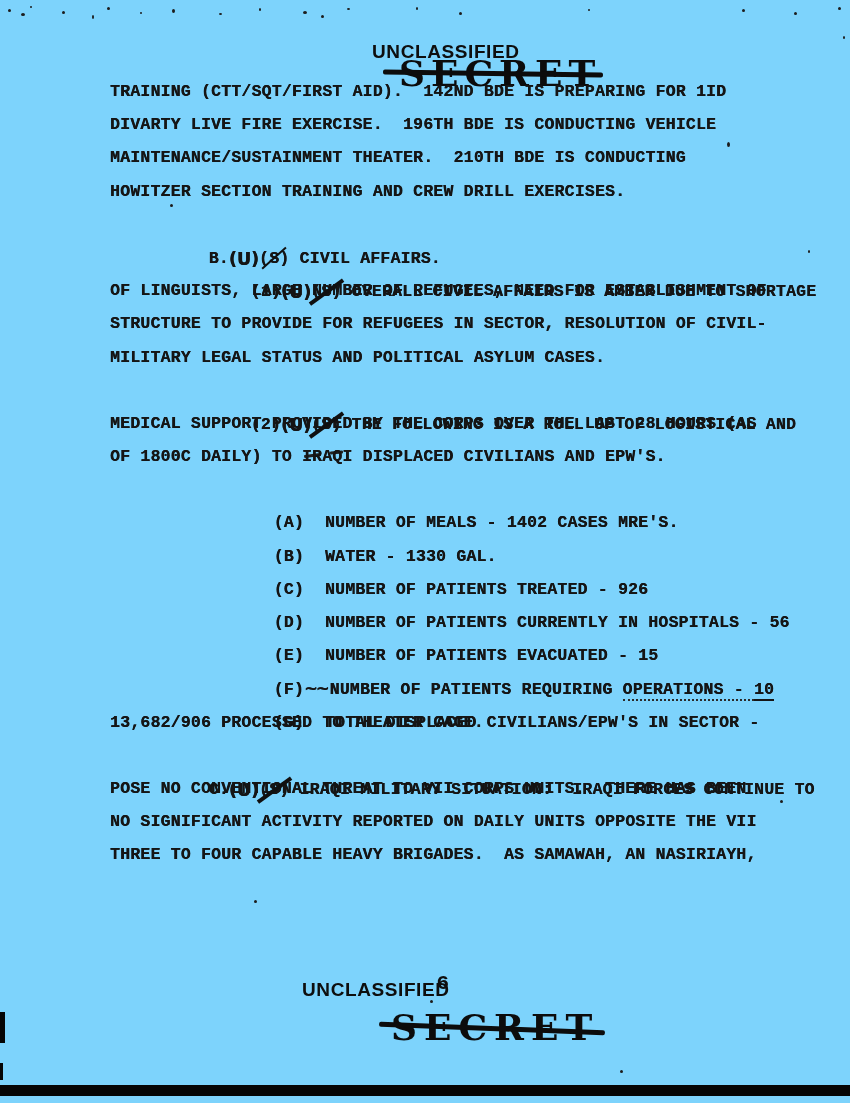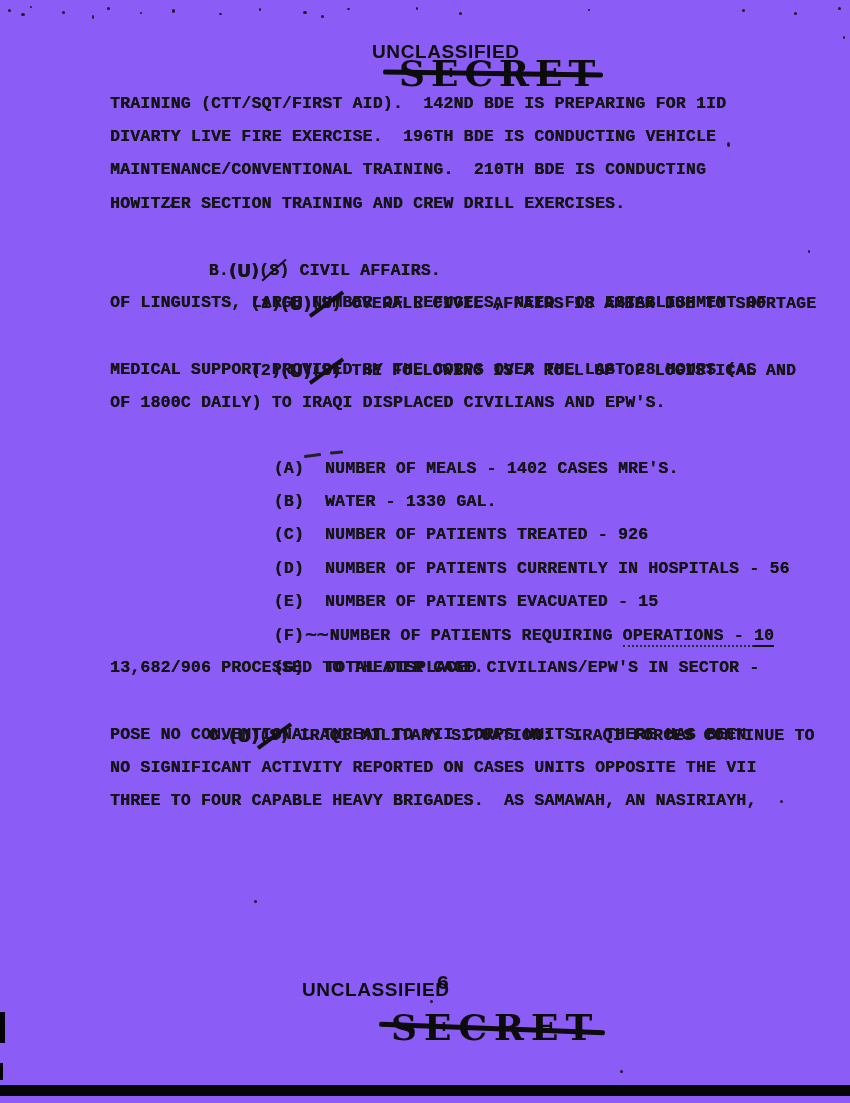--- a/index.html
+++ b/index.html
@@ -1,17 +1,17 @@
 <!DOCTYPE html>
 <html><head>
 <meta charset="utf-8">
 <style>
   html,body{margin:0;padding:0;background:#e8e8e8;}
   .page{
-    position:relative;width:850px;height:1103px;background:#8b5cf6;
+    position:relative;width:850px;height:1103px;background:#7dd3fc;
     overflow:hidden;color:#151515;
     font-family:"Liberation Mono",monospace;
   }
   
   .unclass{
     position:absolute;font-family:"Liberation Sans",sans-serif;
     font-weight:bold;font-size:19px;letter-spacing:0.6px;color:#0e0e0e;
     white-space:pre;
   }
   .unclass-top{left:372px;top:41px;}
@@ -24,21 +24,21 @@
     position:absolute;font-family:"DejaVu Serif",serif;font-weight:bold;
     font-size:36px;color:#0c0c0c;white-space:pre;
   }
   .secret-top{left:399px;top:52px;letter-spacing:6px;}
   .secret-bottom{left:391px;top:1006px;letter-spacing:7px;}
   .strike{position:absolute;background:#0c0c0c;border-radius:2px;}
   .strike-top{left:383px;top:71px;width:220px;height:5px;transform:rotate(0.8deg);}
   .strike-bottom{left:379px;top:1026px;width:226px;height:5px;transform:rotate(2.2deg);}
   
   .doc{
-    position:absolute;left:110px;top:87px;width:700px;
+    position:absolute;left:110px;top:75px;width:700px;
     font-weight:bold;font-size:16.5px;letter-spacing:0.2px;
     text-shadow:0.3px 0 0 currentColor;
   }
   .ln{white-space:pre;height:33.2px;line-height:33.2px;}
   .ind-head{padding-left:38px;}
   .ind-para{padding-left:80px;}
   .ind-list{padding-left:103px;}
   .li-label{margin-right:21px;}
   
   .hu{
@@ -99,31 +99,33 @@
   <div class="pen-dash" style="left:330px;top:451px;width:13px;transform:rotate(-4deg);"></div>
 
   <div class="unclass unclass-top">UNCLASSIFIED</div>
   <div class="secret secret-top">SECRET</div>
   <div class="strike strike-top"></div>
 
   <div class="doc">
 
     <div class="ln">TRAINING (CTT/SQT/FIRST AID).  142ND BDE IS PREPARING FOR 1ID</div>
     <div class="ln">DIVARTY LIVE FIRE EXERCISE.  196TH BDE IS CONDUCTING VEHICLE</div>
-    <div class="ln">MAINTENANCE/CONVENTIONAL TRAINING.  210TH BDE IS CONDUCTING</div>
+    <div class="ln">MAINTENANCE/SUSTAINMENT THEATER.  210TH BDE IS CONDUCTING</div>
     <div class="ln">HOWITZER SECTION TRAINING AND CREW DRILL EXERCISES.</div>
 
     <div class="ln ind-head">
       <span>B.</span><span class="hu">(U)</span><span class="slash thin">(S)</span><span> CIVIL AFFAIRS.</span>
     </div>
 
     <div class="ln ind-para">
       <span>(1)</span><span class="hu">(U)</span><span class="slash">(S)</span><span> OVERALL CIVIL AFFAIRS IS AMBER DUE TO SHORTAGE</span>
     </div>
     <div class="ln">OF LINGUISTS, LARGE NUMBER OF REFUGEES, NEED FOR ESTABLISHMENT OF</div>
+    <div class="ln">STRUCTURE TO PROVIDE FOR REFUGEES IN SECTOR, RESOLUTION OF CIVIL-</div>
+    <div class="ln">MILITARY LEGAL STATUS AND POLITICAL ASYLUM CASES.</div>
 
     <div class="ln ind-para">
       <span>(2)</span><span class="hu">(U)</span><span class="slash">(S)</span><span> THE FOLLOWING IS A ROLL UP OF LOGISTICAL AND</span>
     </div>
     <div class="ln">MEDICAL SUPPORT PROVIDED BY THE CORPS OVER THE LAST 28 HOURS (AS</div>
     <div class="ln">OF 1800C DAILY) TO IRAQI DISPLACED CIVILIANS AND EPW'S.</div>
 
     <div class="ln ind-list">
       <span class="li-label">(A)</span><span>NUMBER OF MEALS - 1402 CASES MRE'S.</span>
     </div>
@@ -144,21 +146,21 @@
     </div>
     <div class="ln ind-list">
       <span class="li-label">(G)</span><span>TOTAL DISPLACED CIVILIANS/EPW'S IN SECTOR -</span>
     </div>
     <div class="ln">13,682/906 PROCESSED TO THEATER CAGE.</div>
 
     <div class="ln ind-head">
       <span>C.</span><span class="hu">(U)</span><span class="slash">(S)</span><span> IRAQI MILITARY SITUATION:  IRAQI FORCES CONTINUE TO</span>
     </div>
     <div class="ln">POSE NO CONVENTIONAL THREAT TO VII CORPS UNITS.  THERE HAS BEEN</div>
-    <div class="ln">NO SIGNIFICANT ACTIVITY REPORTED ON CASES UNITS OPPOSITE THE VII</div>
+    <div class="ln">NO SIGNIFICANT ACTIVITY REPORTED ON DAILY UNITS OPPOSITE THE VII</div>
     <div class="ln">THREE TO FOUR CAPABLE HEAVY BRIGADES.  AS SAMAWAH, AN NASIRIAYH,</div>
   </div>
 
   <div class="unclass unclass-bottom"><span>UNCLASSIFIED</span><span class="pgnum">6</span></div>
   <div class="secret secret-bottom">SECRET</div>
   <div class="strike strike-bottom"></div>
 
   <div class="edge-mark" style="left:0;top:1012px;width:5px;height:31px;"></div>
   <div class="edge-mark" style="left:0;top:1063px;width:3px;height:17px;"></div>
   <div class="bottom-bar"></div>

